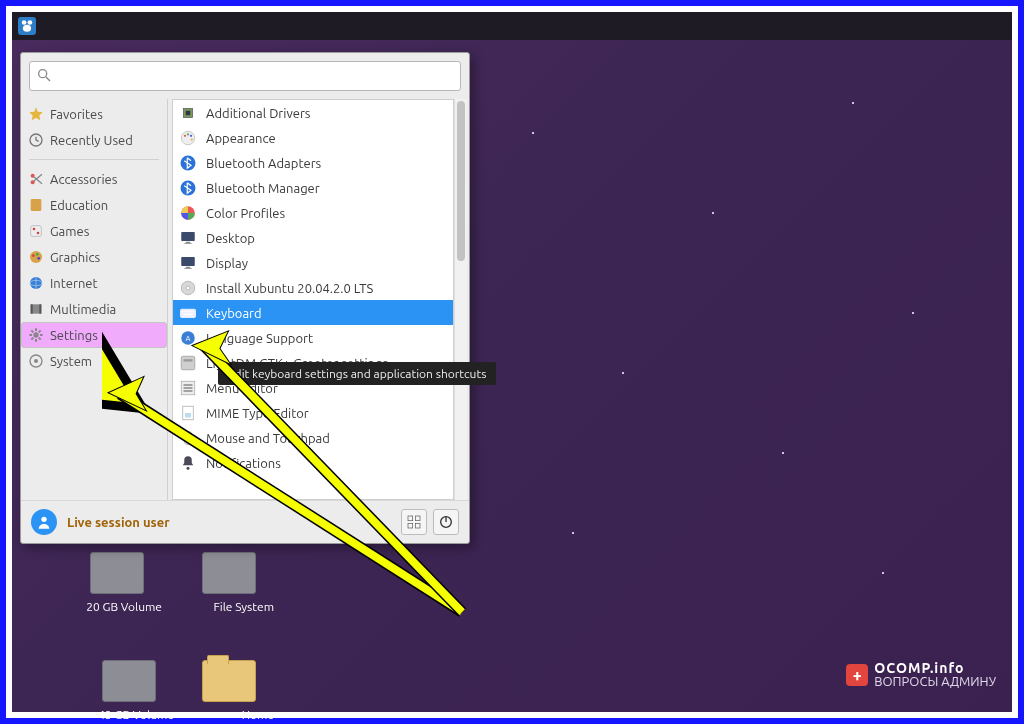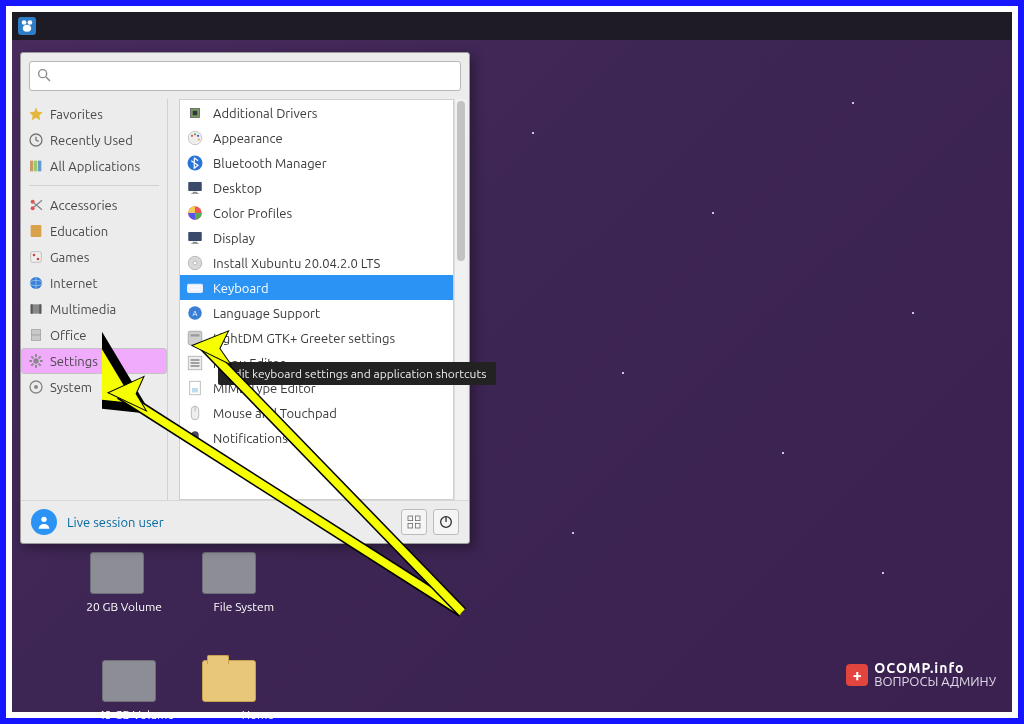--- a/index.html
+++ b/index.html
@@ -13,30 +13,30 @@
 .search{margin:8px;height:28px;background:#fff;border:1px solid #b7b7b7;border-radius:3px;display:flex;align-items:center;padding:0 6px}
 .search svg{width:16px;height:16px;fill:#8a8a8a;margin-right:6px}
 .search input{flex:1;border:0;outline:0;font-size:13px;background:transparent}
 .menu-body{flex:1;display:flex;min-height:0}
 .cats{width:146px;display:flex;flex-direction:column;padding:2px 0}
 .cat{display:flex;align-items:center;height:24px;padding:0 6px;color:#4a4a4a;cursor:pointer;border:1px solid transparent}
 .cat .ic{width:16px;height:16px;margin-right:6px;flex-shrink:0}
 .cat.selected{background:#f0abfc;border:1px solid #c4c4c4;border-radius:3px}
 .cat-sep{height:1px;background:#d0d0d0;margin:6px 8px}
 .apps-wrap{flex:1;display:flex;border-left:1px solid #d0d0d0;margin-right:2px}
-.apps{flex:1;overflow:hidden;background:#fff;border:1px solid #cfcfcf;margin:0 0 0 11px}
+.apps{flex:1;overflow:hidden;background:#fff;border:1px solid #cfcfcf;margin:0 0 0 4px}
 .app{display:flex;align-items:center;height:25px;padding:0 6px;color:#3a3a3a;cursor:pointer}
 .app .ic{width:18px;height:18px;margin-right:9px;flex-shrink:0}
 .app.selected{background:#2a93f4;color:#fff}
 .scrollbar{width:12px;background:#f1f1f1;border-left:1px solid #dedede;position:relative}
 .scrollbar .thumb{position:absolute;left:2px;right:2px;top:2px;height:160px;background:#c2c2c2;border-radius:4px}
 .menu-footer{height:42px;display:flex;align-items:center;padding:0 10px;border-top:1px solid #d8d8d8}
 .avatar{width:26px;height:26px;border-radius:50%;background:#2a93f4;display:flex;align-items:center;justify-content:center;margin-right:10px}
 .avatar svg{width:16px;height:16px;fill:#fff}
-.user-label{font-weight:normal;color:#0369a1}
+.user-label{font-weight:bold;color:#a16207}
 .footer-spacer{flex:1}
 .footer-btn{width:24px;height:24px;border:1px solid #bcbcbc;border-radius:3px;margin-left:6px;display:flex;align-items:center;justify-content:center;background:#f5f5f5;cursor:pointer}
 .footer-btn svg{width:16px;height:16px;fill:#444;stroke:#444}
 .tooltip{position:absolute;left:206px;top:350px;background:#222;color:#eee;font-size:12px;padding:5px 10px;border-radius:2px;z-index:20}
 .desk-icon{position:absolute;width:90px;text-align:right;color:#fff;font-size:12px}
 .desk-icon .di{width:52px;height:40px;margin:0 auto 6px;background:#8d8d96;border-radius:3px;border:1px solid #6e6e78;position:relative}
 .desk-icon .di.folder{background:#e8c77a;border-color:#c6a24f}
 .desk-icon .di.folder:before{content:"";position:absolute;top:-6px;left:4px;width:20px;height:8px;background:#e8c77a;border:1px solid #c6a24f;border-bottom:0;border-radius:2px 2px 0 0}
 .watermark{position:absolute;right:16px;bottom:24px;color:#fff;font-size:14px;display:flex;align-items:center}
 .wm-badge{width:22px;height:22px;background:#e2443e;border-radius:4px;color:#fff;font-weight:bold;display:flex;align-items:center;justify-content:center;margin-right:6px;font-size:16px}
@@ -106,28 +106,20 @@
                 </svg></span>
               <span>Favorites</span>
             </div>
             <div class="cat">
               <span class="ic"><svg viewBox="0 0 24 24">
                   <circle cx="12" cy="12" r="9" fill="none" stroke="#777" stroke-width="2"></circle>
                   <path d="M12 7v5l4 2" stroke="#777" stroke-width="2" fill="none"></path>
                 </svg></span>
               <span>Recently Used</span>
             </div>
-            <div class="cat">
-              <span class="ic"><svg viewBox="0 0 24 24">
-                  <rect x="3" y="4" width="5" height="16" fill="#c96"></rect>
-                  <rect x="9" y="4" width="5" height="16" fill="#9c6"></rect>
-                  <rect x="15" y="4" width="5" height="16" fill="#69c"></rect>
-                </svg></span>
-              <span>All Applications</span>
-            </div>
             <div class="cat-sep"></div>
             <div class="cat">
               <span class="ic"><svg viewBox="0 0 24 24">
                   <circle cx="7" cy="7" r="3" fill="#d55"></circle>
                   <circle cx="7" cy="17" r="3" fill="#d55"></circle>
                   <path d="M9 9l12 10M9 15l12-10" stroke="#888" stroke-width="2"></path>
                 </svg></span>
               <span>Accessories</span>
             </div>
             <div class="cat">
@@ -139,40 +131,42 @@
             <div class="cat">
               <span class="ic"><svg viewBox="0 0 24 24">
                   <rect x="4" y="4" width="16" height="16" rx="3" fill="#eee" stroke="#aaa"></rect>
                   <circle cx="9" cy="9" r="2" fill="#c44"></circle>
                   <circle cx="15" cy="15" r="2" fill="#c44"></circle>
                 </svg></span>
               <span>Games</span>
             </div>
             <div class="cat">
               <span class="ic"><svg viewBox="0 0 24 24">
+                  <circle cx="12" cy="12" r="9" fill="#d9a24a"></circle>
+                  <circle cx="8" cy="10" r="2" fill="#c44"></circle>
+                  <circle cx="14" cy="8" r="2" fill="#4a4"></circle>
+                  <circle cx="16" cy="14" r="2" fill="#44c"></circle>
+                </svg></span>
+              <span>Graphics</span>
+            </div>
+            <div class="cat">
+              <span class="ic"><svg viewBox="0 0 24 24">
                   <circle cx="12" cy="12" r="9" fill="#3a7fd5"></circle>
                   <ellipse cx="12" cy="12" rx="9" ry="4" fill="none" stroke="#aed1f4"></ellipse>
                   <path d="M12 3v18" stroke="#aed1f4"></path>
                 </svg></span>
               <span>Internet</span>
             </div>
             <div class="cat">
               <span class="ic"><svg viewBox="0 0 24 24">
                   <rect x="4" y="5" width="16" height="14" fill="#888"></rect>
                   <rect x="4" y="5" width="3" height="14" fill="#555"></rect>
                   <rect x="17" y="5" width="3" height="14" fill="#555"></rect>
                 </svg></span>
               <span>Multimedia</span>
-            </div>
-            <div class="cat">
-              <span class="ic"><svg viewBox="0 0 24 24">
-                  <rect x="5" y="4" width="14" height="16" fill="#c8c8c8" stroke="#999"></rect>
-                  <line x1="5" y1="12" x2="19" y2="12" stroke="#999"></line>
-                </svg></span>
-              <span>Office</span>
             </div>
             <div class="cat selected">
               <span class="ic"><svg viewBox="0 0 24 24">
                   <circle cx="12" cy="12" r="4" fill="#888"></circle>
                   <g stroke="#888" stroke-width="3">
                     <line x1="12" y1="2" x2="12" y2="6"></line>
                     <line x1="12" y1="18" x2="12" y2="22"></line>
                     <line x1="2" y1="12" x2="6" y2="12"></line>
                     <line x1="18" y1="12" x2="22" y2="12"></line>
                     <line x1="5" y1="5" x2="8" y2="8"></line>
@@ -208,38 +202,45 @@
                     <circle cx="16" cy="9" r="1.5" fill="#55e"></circle>
                     <circle cx="17" cy="14" r="1.5" fill="#ea5"></circle>
                   </svg></span>
                 <span>Appearance</span>
               </div>
               <div class="app">
                 <span class="ic"><svg viewBox="0 0 24 24">
                     <circle cx="12" cy="12" r="10" fill="#2a73d8"></circle>
                     <path d="M11 5v14l5-4-9-6m9-0l-5-4" stroke="#fff" stroke-width="1.6" fill="none"></path>
                   </svg></span>
+                <span>Bluetooth Adapters</span>
+              </div>
+              <div class="app">
+                <span class="ic"><svg viewBox="0 0 24 24">
+                    <circle cx="12" cy="12" r="10" fill="#2a73d8"></circle>
+                    <path d="M11 5v14l5-4-9-6m9-0l-5-4" stroke="#fff" stroke-width="1.6" fill="none"></path>
+                  </svg></span>
                 <span>Bluetooth Manager</span>
-              </div>
-              <div class="app">
-                <span class="ic"><svg viewBox="0 0 24 24">
-                    <rect x="3" y="4" width="18" height="12" rx="1" fill="#3a4a6a"></rect>
-                    <rect x="9" y="17" width="6" height="2" fill="#888"></rect>
-                    <rect x="7" y="19" width="10" height="1" fill="#888"></rect>
-                  </svg></span>
-                <span>Desktop</span>
               </div>
               <div class="app">
                 <span class="ic"><svg viewBox="0 0 24 24">
                     <circle cx="12" cy="12" r="9" fill="#e55"></circle>
                     <path d="M12 12L21 12A9 9 0 0 1 12 21z" fill="#5a5"></path>
                     <path d="M12 12L12 21A9 9 0 0 1 3 12z" fill="#55e"></path>
                     <path d="M12 12L3 12A9 9 0 0 1 12 3z" fill="#ec5"></path>
                   </svg></span>
                 <span>Color Profiles</span>
+              </div>
+              <div class="app">
+                <span class="ic"><svg viewBox="0 0 24 24">
+                    <rect x="3" y="4" width="18" height="12" rx="1" fill="#3a4a6a"></rect>
+                    <rect x="9" y="17" width="6" height="2" fill="#888"></rect>
+                    <rect x="7" y="19" width="10" height="1" fill="#888"></rect>
+                  </svg></span>
+                <span>Desktop</span>
               </div>
               <div class="app">
                 <span class="ic"><svg viewBox="0 0 24 24">
                     <rect x="3" y="4" width="18" height="12" rx="1" fill="#3a4a6a"></rect>
                     <rect x="9" y="17" width="6" height="2" fill="#888"></rect>
                     <rect x="7" y="19" width="10" height="1" fill="#888"></rect>
                   </svg></span>
                 <span>Display</span>
               </div>
               <div class="app">

